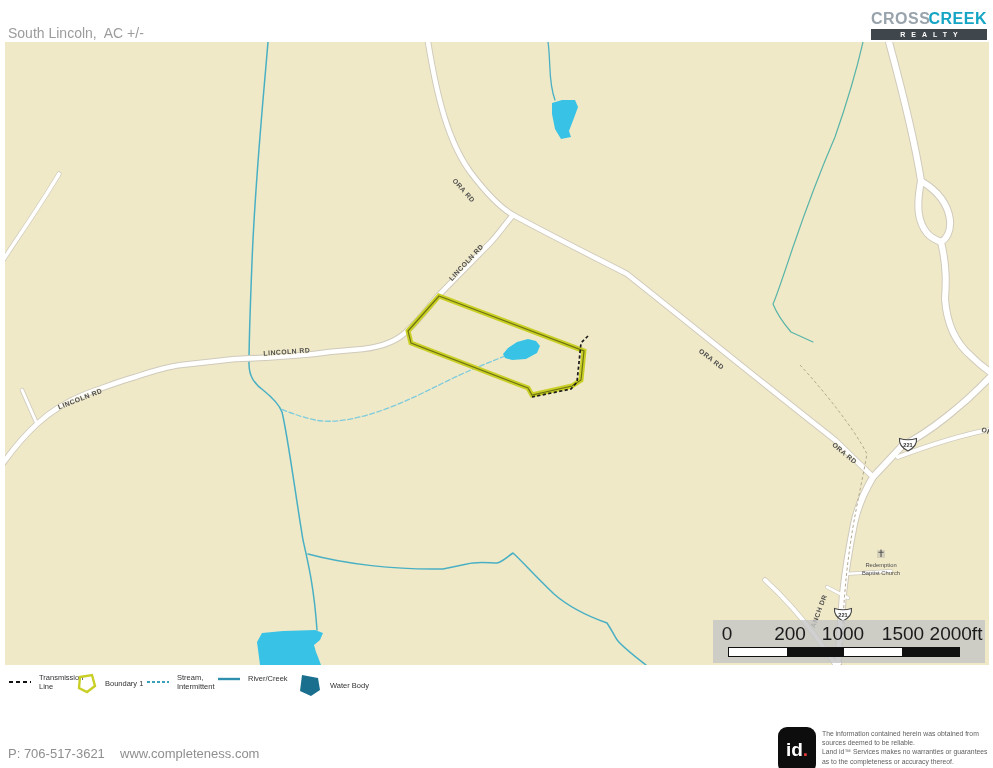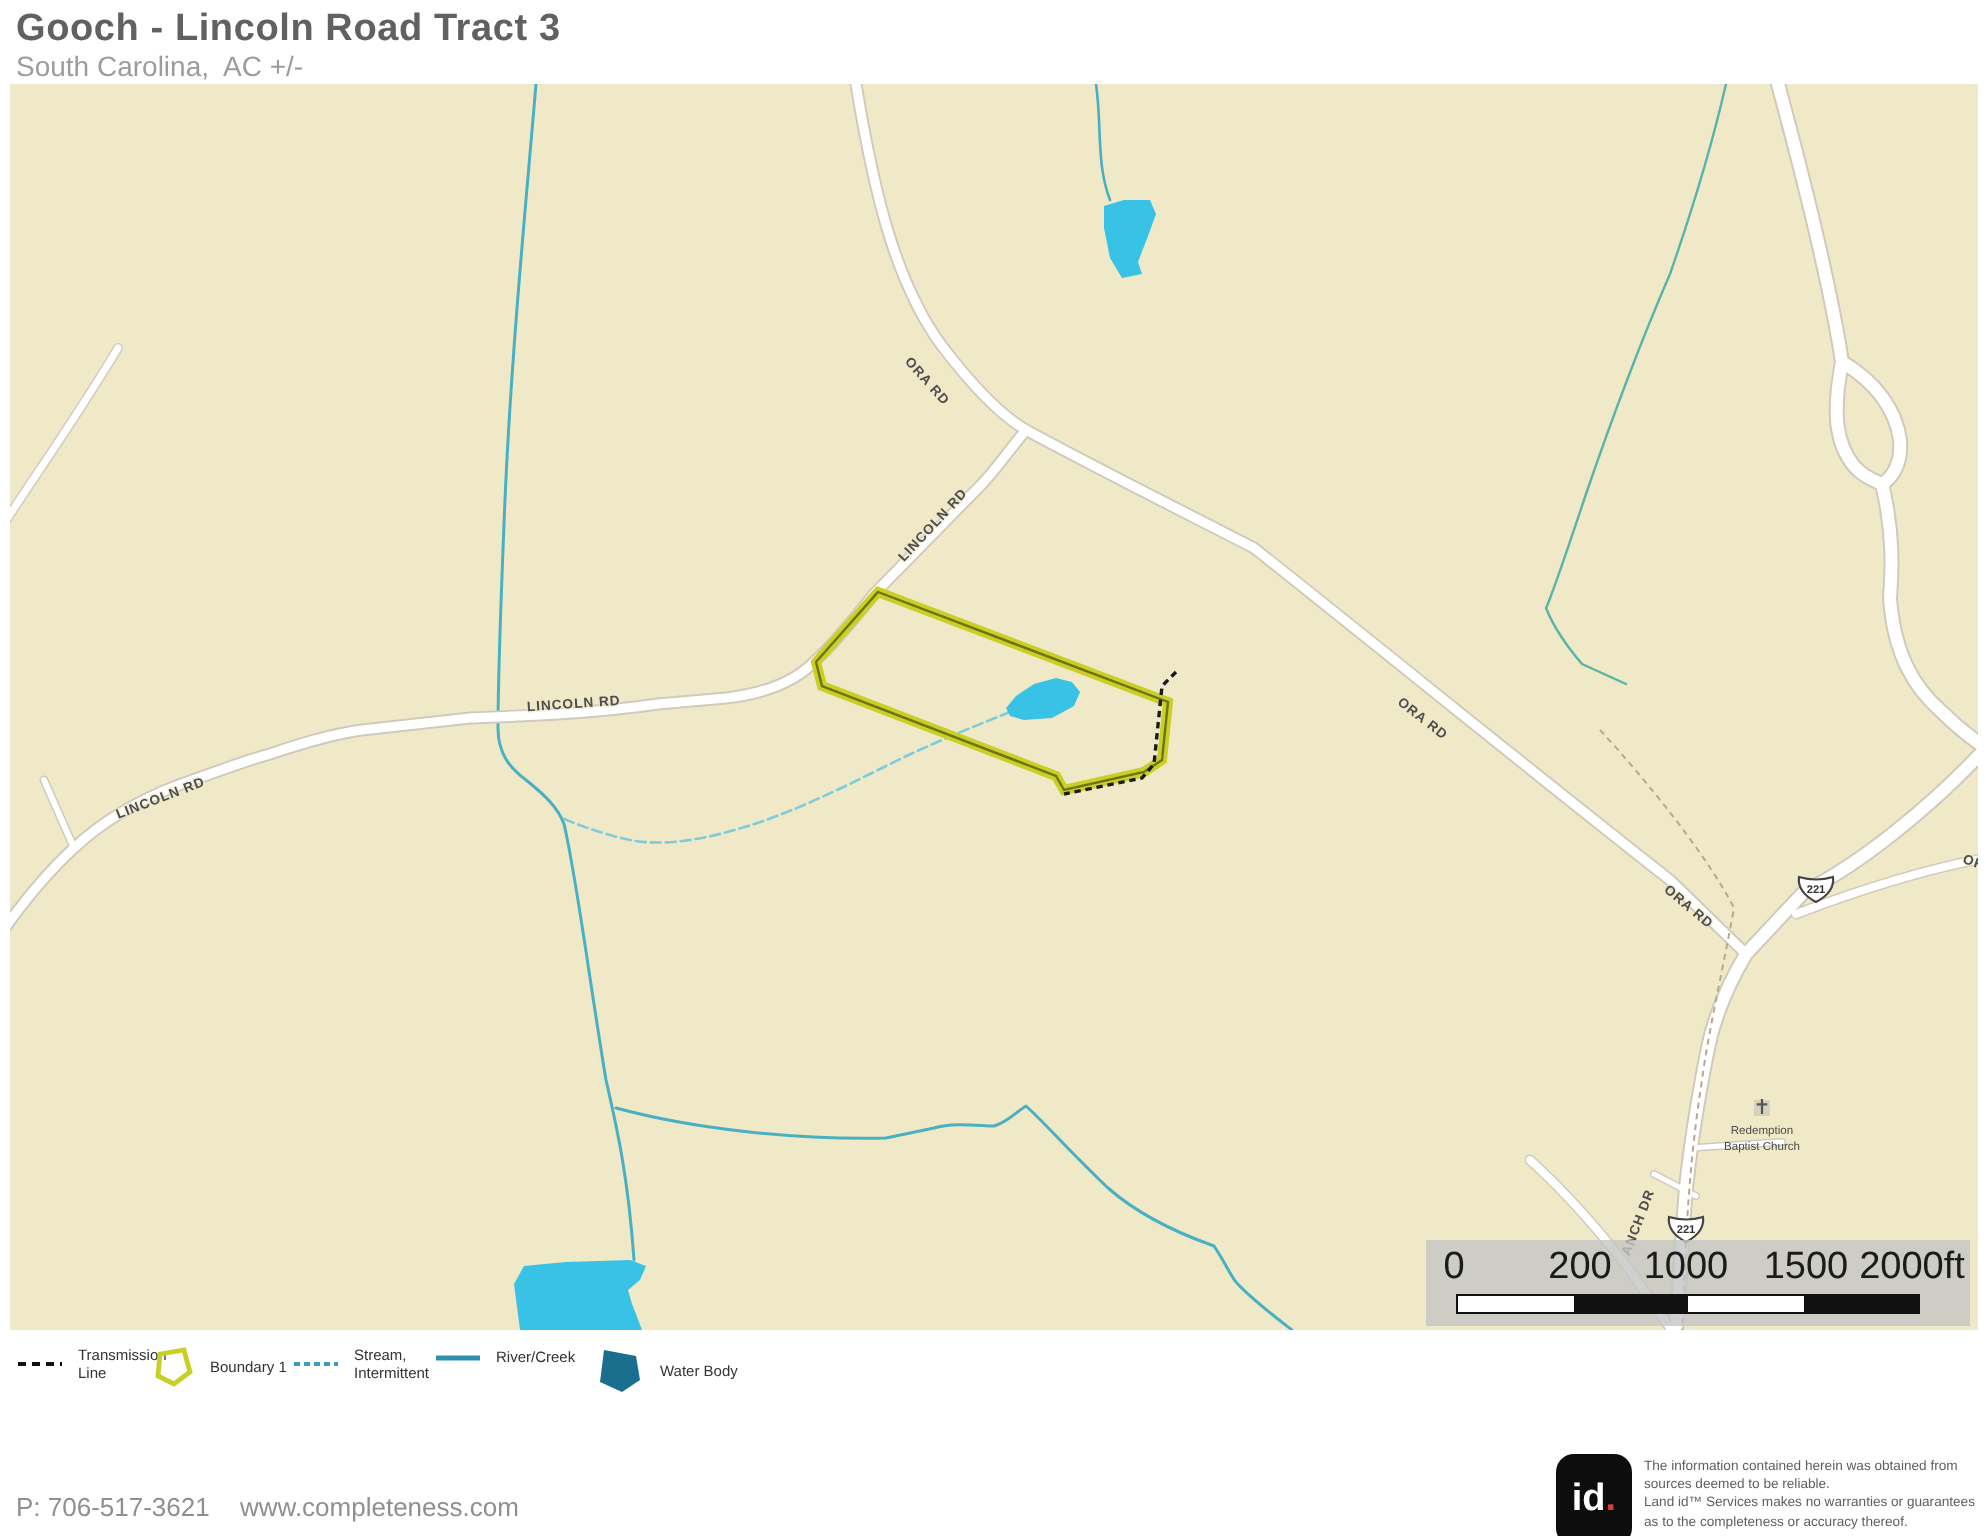--- a/index.html
+++ b/index.html
@@ -45,23 +45,33 @@
   .id-badge{position:absolute;left:778px;top:727px;width:38px;height:46px;background:#0d0d0d;border-radius:9px;
             display:flex;align-items:center;justify-content:center;color:#fff;font-weight:bold;font-size:19px;}
   .id-badge .dot{color:#e03a3a;}
   .disclaimer{position:absolute;left:822px;top:729px;font-size:6.8px;color:#5f5f5f;line-height:1.35;}
 </style>
 </head>
 <body>
 
 <div class="page">
 
-  <div class="hdr-title">Gooch - Lincoln Road Tract 3</div>
-  <div class="hdr-sub">South Carolina,  AC +/-</div>
-
+  <div class="hdr-sub">South Lincoln,  AC +/-</div>
+
+  <div class="logo">
+    <div class="logo-top">
+      <span class="logo-cross">CROSS</span>
+      <svg class="logo-tree" width="18" height="26" viewBox="-9 0 18 26">
+        <path d="M0,0 L4,7 H2.2 L6,14 H3.4 L8,21 H1.1 V26 H-1.1 V21 H-8 L-3.4,14 H-6 L-2.2,7 H-4 Z" fill="#5d666b"></path>
+      </svg>
+      <span class="logo-creek">CREEK</span>
+    </div>
+    <div class="logo-bar">REALTY</div>
+    <div class="logo-llc">L L C</div>
+  </div>
 
   <div class="map-wrap">
     <svg width="984" height="623" viewBox="0 0 984 623">
 
       <g fill="none" stroke="#49b0c4" stroke-width="1.5" stroke-linecap="round" stroke-linejoin="round">
         <path d="M263,0 C258,60 250,140 247,220 C245,270 244,305 244,322 C244,335 250,342 258,348 C268,356 274,362 277,370 C283,395 290,450 298,498 C303,520 309,545 312,588"></path>
         <path d="M303,512 C340,522 390,528 438,527 L462,522 C472,519 485,521 492,521 C499,519 503,514 508,511 C517,519 528,532 549,552 C565,566 585,575 602,581 C608,590 611,597 613,599 C620,607 632,616 641,623"></path>
         <path d="M543,0 C546,20 543,40 550,58" stroke-width="1.3"></path>
         <path d="M858,0 C850,35 838,72 830,95 C817,125 800,170 788,205 C778,235 770,258 768,262 C772,272 780,283 786,290 L808,300" stroke="#58b4a8" stroke-width="1.2"></path>
       </g>

